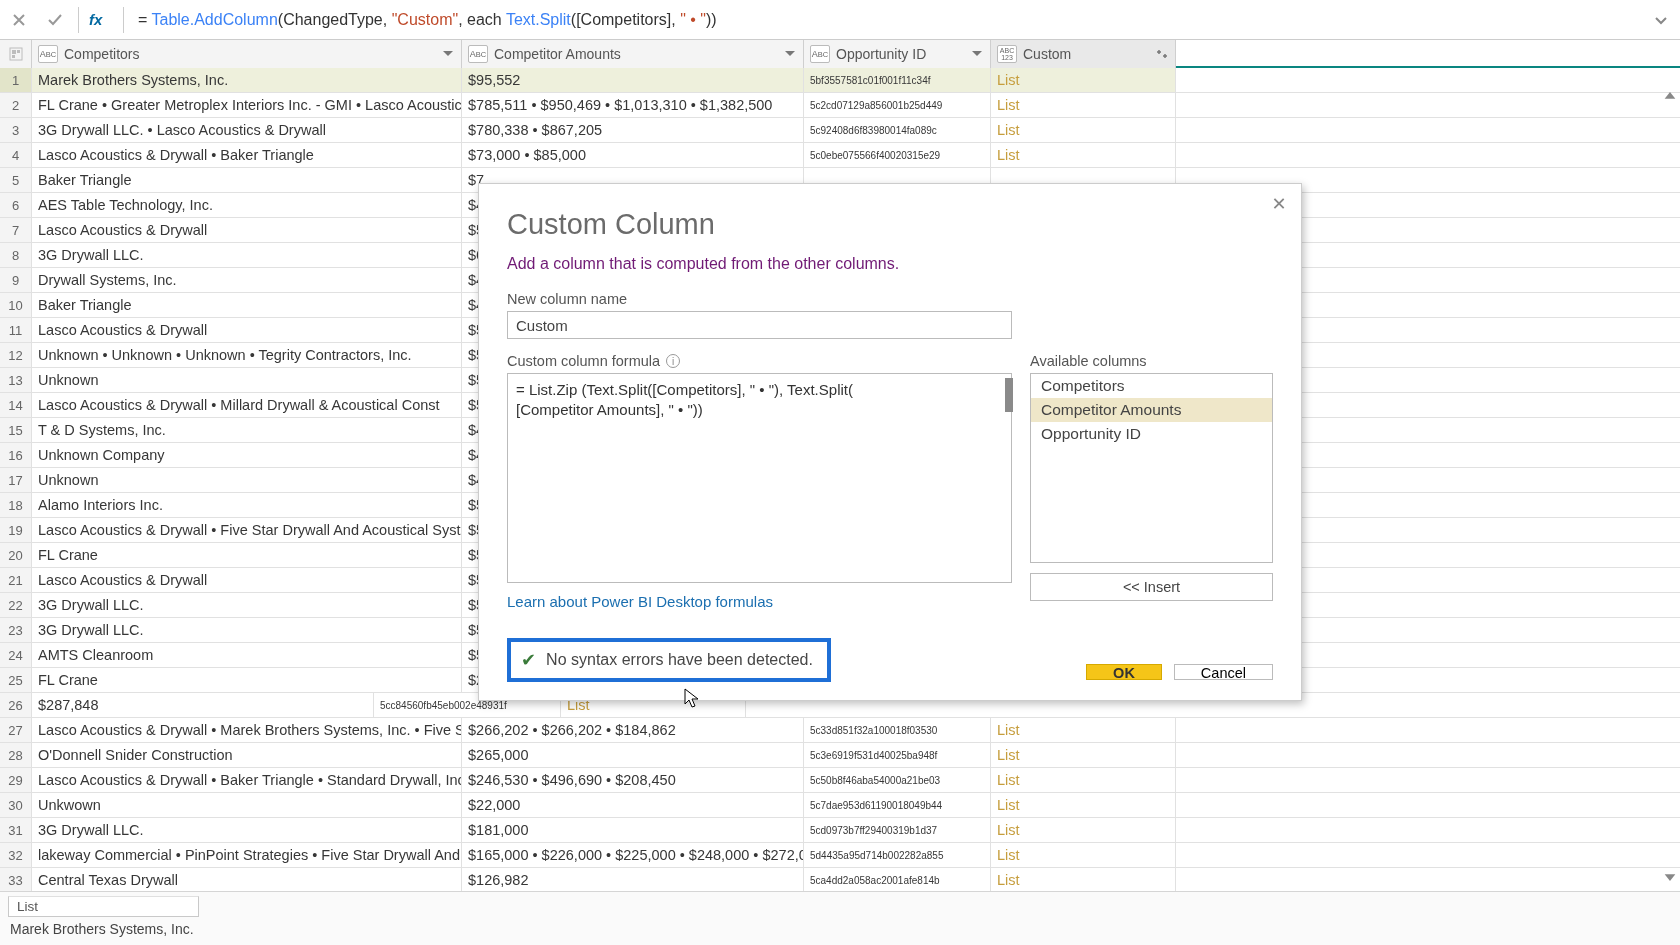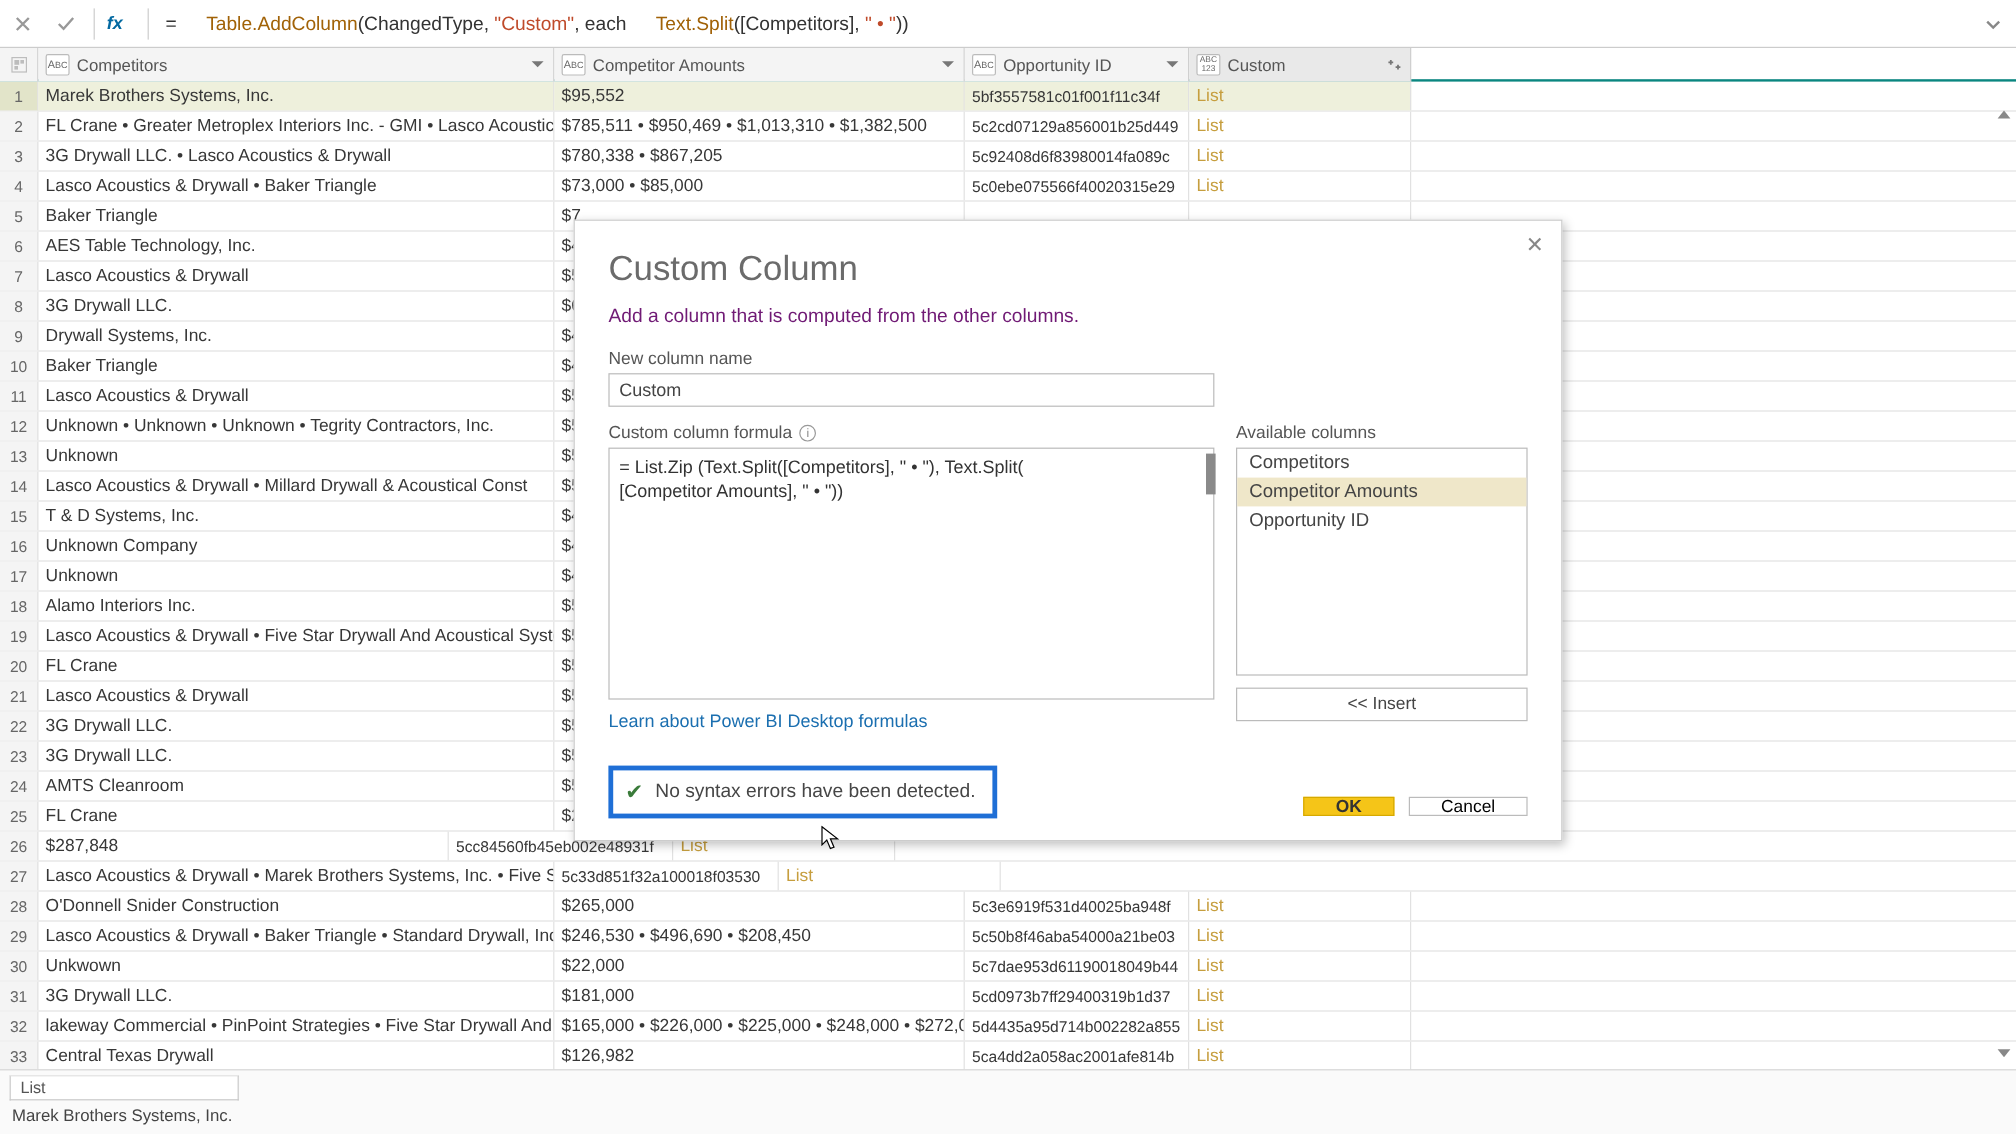--- a/index.html
+++ b/index.html
@@ -4,21 +4,21 @@
 <style>
 * { box-sizing: border-box; margin: 0; padding: 0; font-family: "Segoe UI", Tahoma, sans-serif; }
 html, body { width: 1680px; height: 945px; overflow: hidden; background: #fff; position: relative; font-size: 14px; color: #333; }
 
 
 .formula-bar { height: 40px; display: flex; align-items: center; border-bottom: 1px solid #ccc; padding: 0 6px; gap: 10px; }
 .fb-btn { width: 26px; height: 26px; display: flex; align-items: center; justify-content: center; color: #888; }
 .fb-fx { font-style: italic; font-weight: 600; color: #0369a1; font-size: 15px; width: 24px; }
 .fb-divider { width: 1px; height: 26px; background: #ccc; }
 .fb-text { flex: 1; font-family: "Segoe UI", Consolas, monospace; font-size: 16px; padding: 0 4px; white-space: nowrap; overflow: hidden; }
-.fb-text .kw { color: #a16207; margin-left: 20px; }
+.fb-text .kw { color: #3b82f6; }
 .fb-text .str { color: #bf4a2a; }
 .fb-chev { width: 26px; color: #888; display: flex; align-items: center; justify-content: center; }
 
 
 .table-wrap { position: absolute; top: 40px; left: 0; right: 0; bottom: 0; }
 .headers { display: flex; height: 28px; border-bottom: 2px solid #0a8680; }
 .hdr { border-right: 1px solid #cfcfcf; background: #f4f4f4; display: flex; align-items: center; padding: 0 6px; font-size: 14px; color: #555; position: relative; height: 28px; }
 .hdr.rownum { width: 32px; justify-content: center; }
 .hdr.rownum svg { opacity: 0.6; }
 .hdr .type-icon { width: 20px; height: 18px; border: 1px solid #bbb; border-radius: 2px; display: flex; align-items: center; justify-content: center; font-size: 9px; color: #666; margin-right: 6px; background: #fff; }
@@ -26,21 +26,21 @@
 .col-comp { width: 430px; }
 .col-amt  { width: 342px; }
 .col-opp  { width: 187px; }
 .col-cust { width: 185px; background: #e9e9e9; }
 .rows { }
 .row { display: flex; height: 25px; border-bottom: 1px solid #e1e1e1; }
 .cell { border-right: 1px solid #e1e1e1; padding: 0 6px; display: flex; align-items: center; overflow: hidden; white-space: nowrap; text-overflow: ellipsis; font-size: 14.5px; color: #373737; }
 .cell.rownum { width: 32px; justify-content: center; background: #f4f4f4; color: #666; font-size: 13px; }
 .cell.comp { width: 430px; }
 .cell.amt  { width: 342px; }
-.cell.opp  { width: 187px; font-size: 13px; }
+.cell.opp  { width: 187px; font-size: 10px; }
 .cell.cust { width: 185px; color: #c69e3e; }
 .row.selected .cell { background: #eef0dc; }
 .row.selected .cell.rownum { background: #e2e4c9; }
 
 
 .status-bar { position: absolute; bottom: 0; left: 0; right: 0; height: 54px; border-top: 1px solid #d5d5d5; background: #fafafa; padding: 4px 8px; }
 .status-tab { display: inline-block; border: 1px solid #c9c9c9; border-top-color: #e0e0e0; padding: 2px 160px 2px 8px; font-size: 13.5px; color: #555; background: #fff; margin-bottom: 4px; }
 .status-line { font-size: 14px; color: #444; padding-left: 2px; }
 
 
@@ -325,20 +325,21 @@
       </div>
       <div class="row">
         <div class="cell rownum">26</div>
         <div class="cell amt">$287,848</div>
         <div class="cell opp">5cc84560fb45eb002e48931f</div>
         <div class="cell cust">List</div>
       </div>
       <div class="row">
         <div class="cell rownum">27</div>
         <div class="cell comp">Lasco Acoustics &amp; Drywall • Marek Brothers Systems, Inc. • Five Star D...</div>
+        <div class="cell amt">$266,202 • $266,202 • $184,862</div>
         <div class="cell opp">5c33d851f32a100018f03530</div>
         <div class="cell cust">List</div>
       </div>
       <div class="row">
         <div class="cell rownum">28</div>
         <div class="cell comp">O'Donnell Snider Construction</div>
         <div class="cell amt">$265,000</div>
         <div class="cell opp">5c3e6919f531d40025ba948f</div>
         <div class="cell cust">List</div>
       </div>

